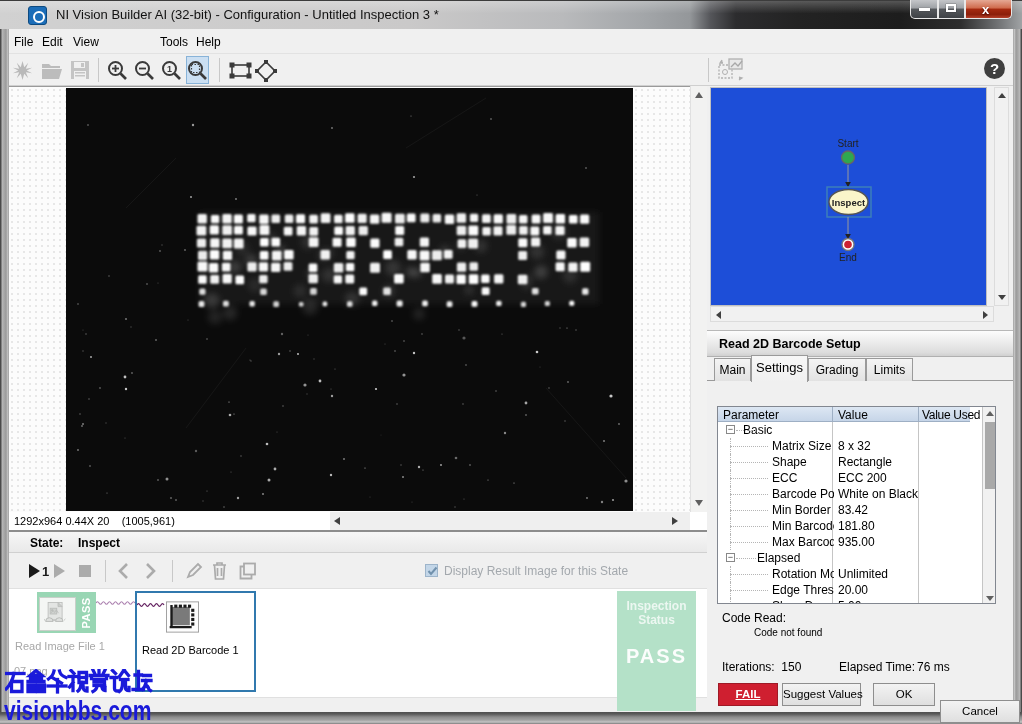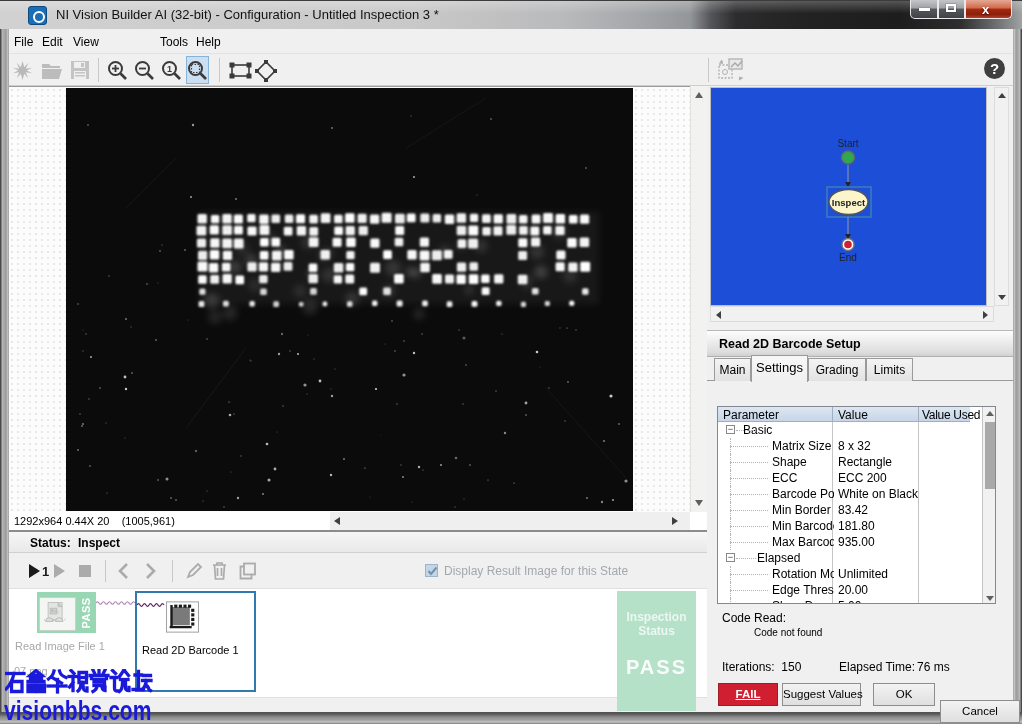--- a/index.html
+++ b/index.html
@@ -514,21 +514,21 @@
 <div class="abs" id="statusrow">
  <div class="abs" id="statustext">1292x964 0.44X 20&nbsp;&nbsp;&nbsp;&nbsp;(1005,961)</div>
  <div class="abs" id="hscroll1" style="left:321px;background:#efefef;">
   <div class="arr" style="left:4px;top:5px;border-top:4.5px solid transparent;border-bottom:4.5px solid transparent;border-right:6px solid #404040;"></div>
   <div class="arr" style="right:12px;top:5px;border-top:4.5px solid transparent;border-bottom:4.5px solid transparent;border-left:6px solid #404040;"></div>
  </div>
 </div>
 <div class="abs" id="divider1"></div>
 
 <div class="abs" id="statebar">
-    <b style="position:absolute;left:21px;top:4px;">Status:</b>
+    <b style="position:absolute;left:21px;top:4px;">State:</b>
     <b style="position:absolute;left:69px;top:4px;">Inspect</b>
   </div>
 
 <div class="abs" id="playbar">
 <svg class="icon" style="left:18px;top:9px;" width="22" height="18" viewBox="0 0 22 18">
       <path d="M2 2 L13 9 L2 16 Z" fill="#1a1a1a"></path>
       <text x="15" y="14" font-size="13" font-weight="bold" fill="#1a1a1a" font-family="Liberation Sans">1</text>
     </svg>
 <svg class="icon" style="left:43px;top:9px;" width="16" height="18" viewBox="0 0 16 18">
       <path d="M2 2 L13 9 L2 16 Z" fill="#ababab"></path>
@@ -601,21 +601,21 @@
           <rect x="27.5" y="13" width="3.4" height="3.4"></rect>
           <rect x="27.5" y="18" width="3.4" height="3.4"></rect>
           <rect x="27.5" y="23" width="3.4" height="3.4"></rect>
         </g>
       </svg>
   <div style="position:absolute;left:5px;top:51px;width:113px;font-size:11px;">Read 2D Barcode 1</div>
  </div>
  <div style="position:absolute;left:6px;top:51px;font-size:11px;color:#a8a8a8;">Read Image File 1</div>
  <div style="position:absolute;left:5px;top:76px;font-size:11px;color:#a8a8a8;">07.png</div>
  <div class="abs" id="insp-status" style="z-index:5;">
-  <div style="margin-top:19px;font-size:12px;color:#ecf7f1;font-weight:bold;line-height:14px;">Inspection<br>Status</div>
+  <div style="margin-top:8px;font-size:12px;color:#ecf7f1;font-weight:bold;line-height:14px;">Inspection<br>Status</div>
   <div style="margin-top:18px;font-size:20px;color:#fbfdfc;font-weight:bold;letter-spacing:2px;">PASS</div>
  </div>
 </div>
 <div class="abs" id="stripscroll">
  <div class="arr" style="left:672px;top:3px;border-top:4px solid transparent;border-bottom:4px solid transparent;border-left:5px solid #909090;"></div>
 </div>
 
 <div class="abs" id="rightcol">
  <div class="abs" id="diagram">
   <svg width="282" height="217" viewBox="0 0 282 217">

